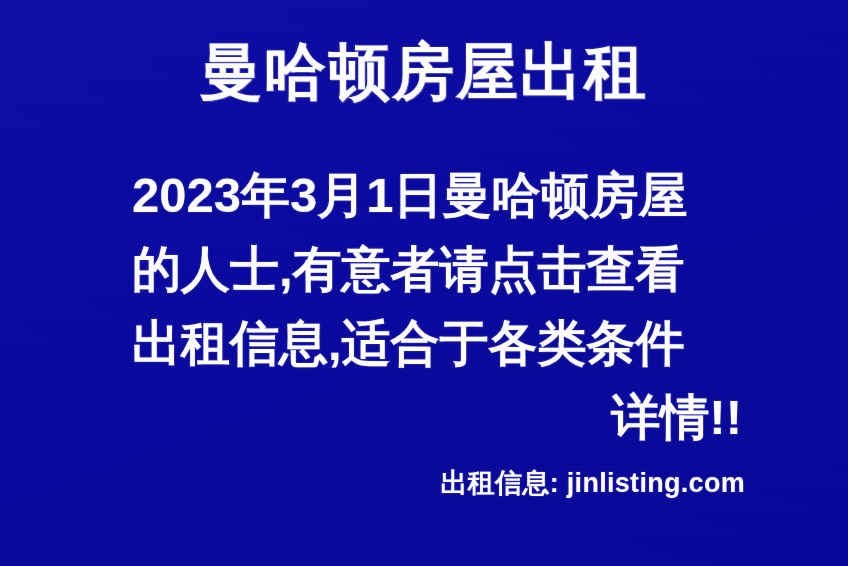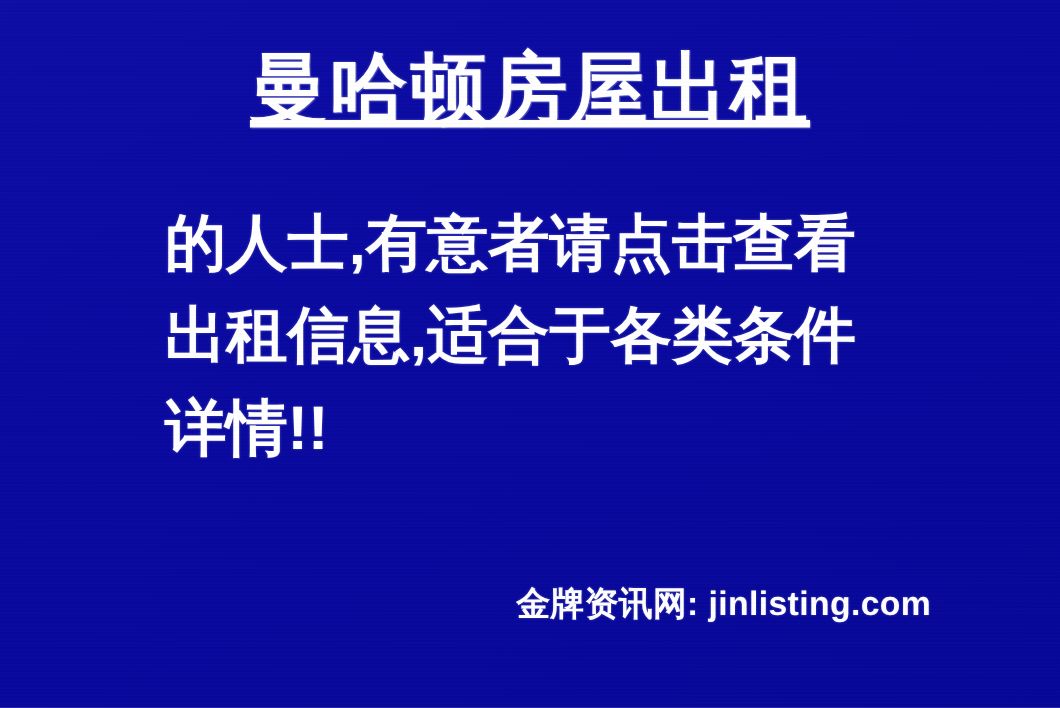--- a/index.html
+++ b/index.html
@@ -43,40 +43,39 @@
     right: 0;
     top: 36px;
     text-align: center;
     color: #ffffff;
     font-size: 62px;
     line-height: 72px;
     font-weight: 700;
     letter-spacing: 2px;
     white-space: nowrap;
     text-shadow: 0 0 2px rgba(255,255,255,0.35), 1px 1px 0 rgba(255,255,255,0.18);
-    text-decoration: underline;
   }
 
   .body-block {
     position: absolute;
     left: 132px;
     top: 158px;
     width: 610px;
   }
   .body-line {
     color: #ffffff;
     font-size: 49px;
     line-height: 74px;
     font-weight: 700;
     letter-spacing: 0px;
     white-space: nowrap;
     text-shadow: 0 0 2px rgba(255,255,255,0.3);
   }
   .body-line.center {
-    text-align: left;
+    text-align: right;
   }
 
   .footer {
     position: absolute;
     left: 0;
     right: 103px;
     top: 466px;
     text-align: right;
     color: #ffffff;
     font-size: 27px;
@@ -88,20 +87,21 @@
   }
 </style>
 </head>
 <body>
 
 <div id="poster">
 
   <div class="title">曼哈顿房屋出租</div>
 
   <div class="body-block">
+    <div class="body-line">2023年3月1日曼哈顿房屋</div>
     <div class="body-line">的人士,有意者请点击查看</div>
     <div class="body-line">出租信息,适合于各类条件</div>
     <div class="body-line center">详情!!</div>
   </div>
 
-  <div class="footer">金牌资讯网: jinlisting.com</div>
+  <div class="footer">出租信息: jinlisting.com</div>
 
 </div>
 
 </body></html>

